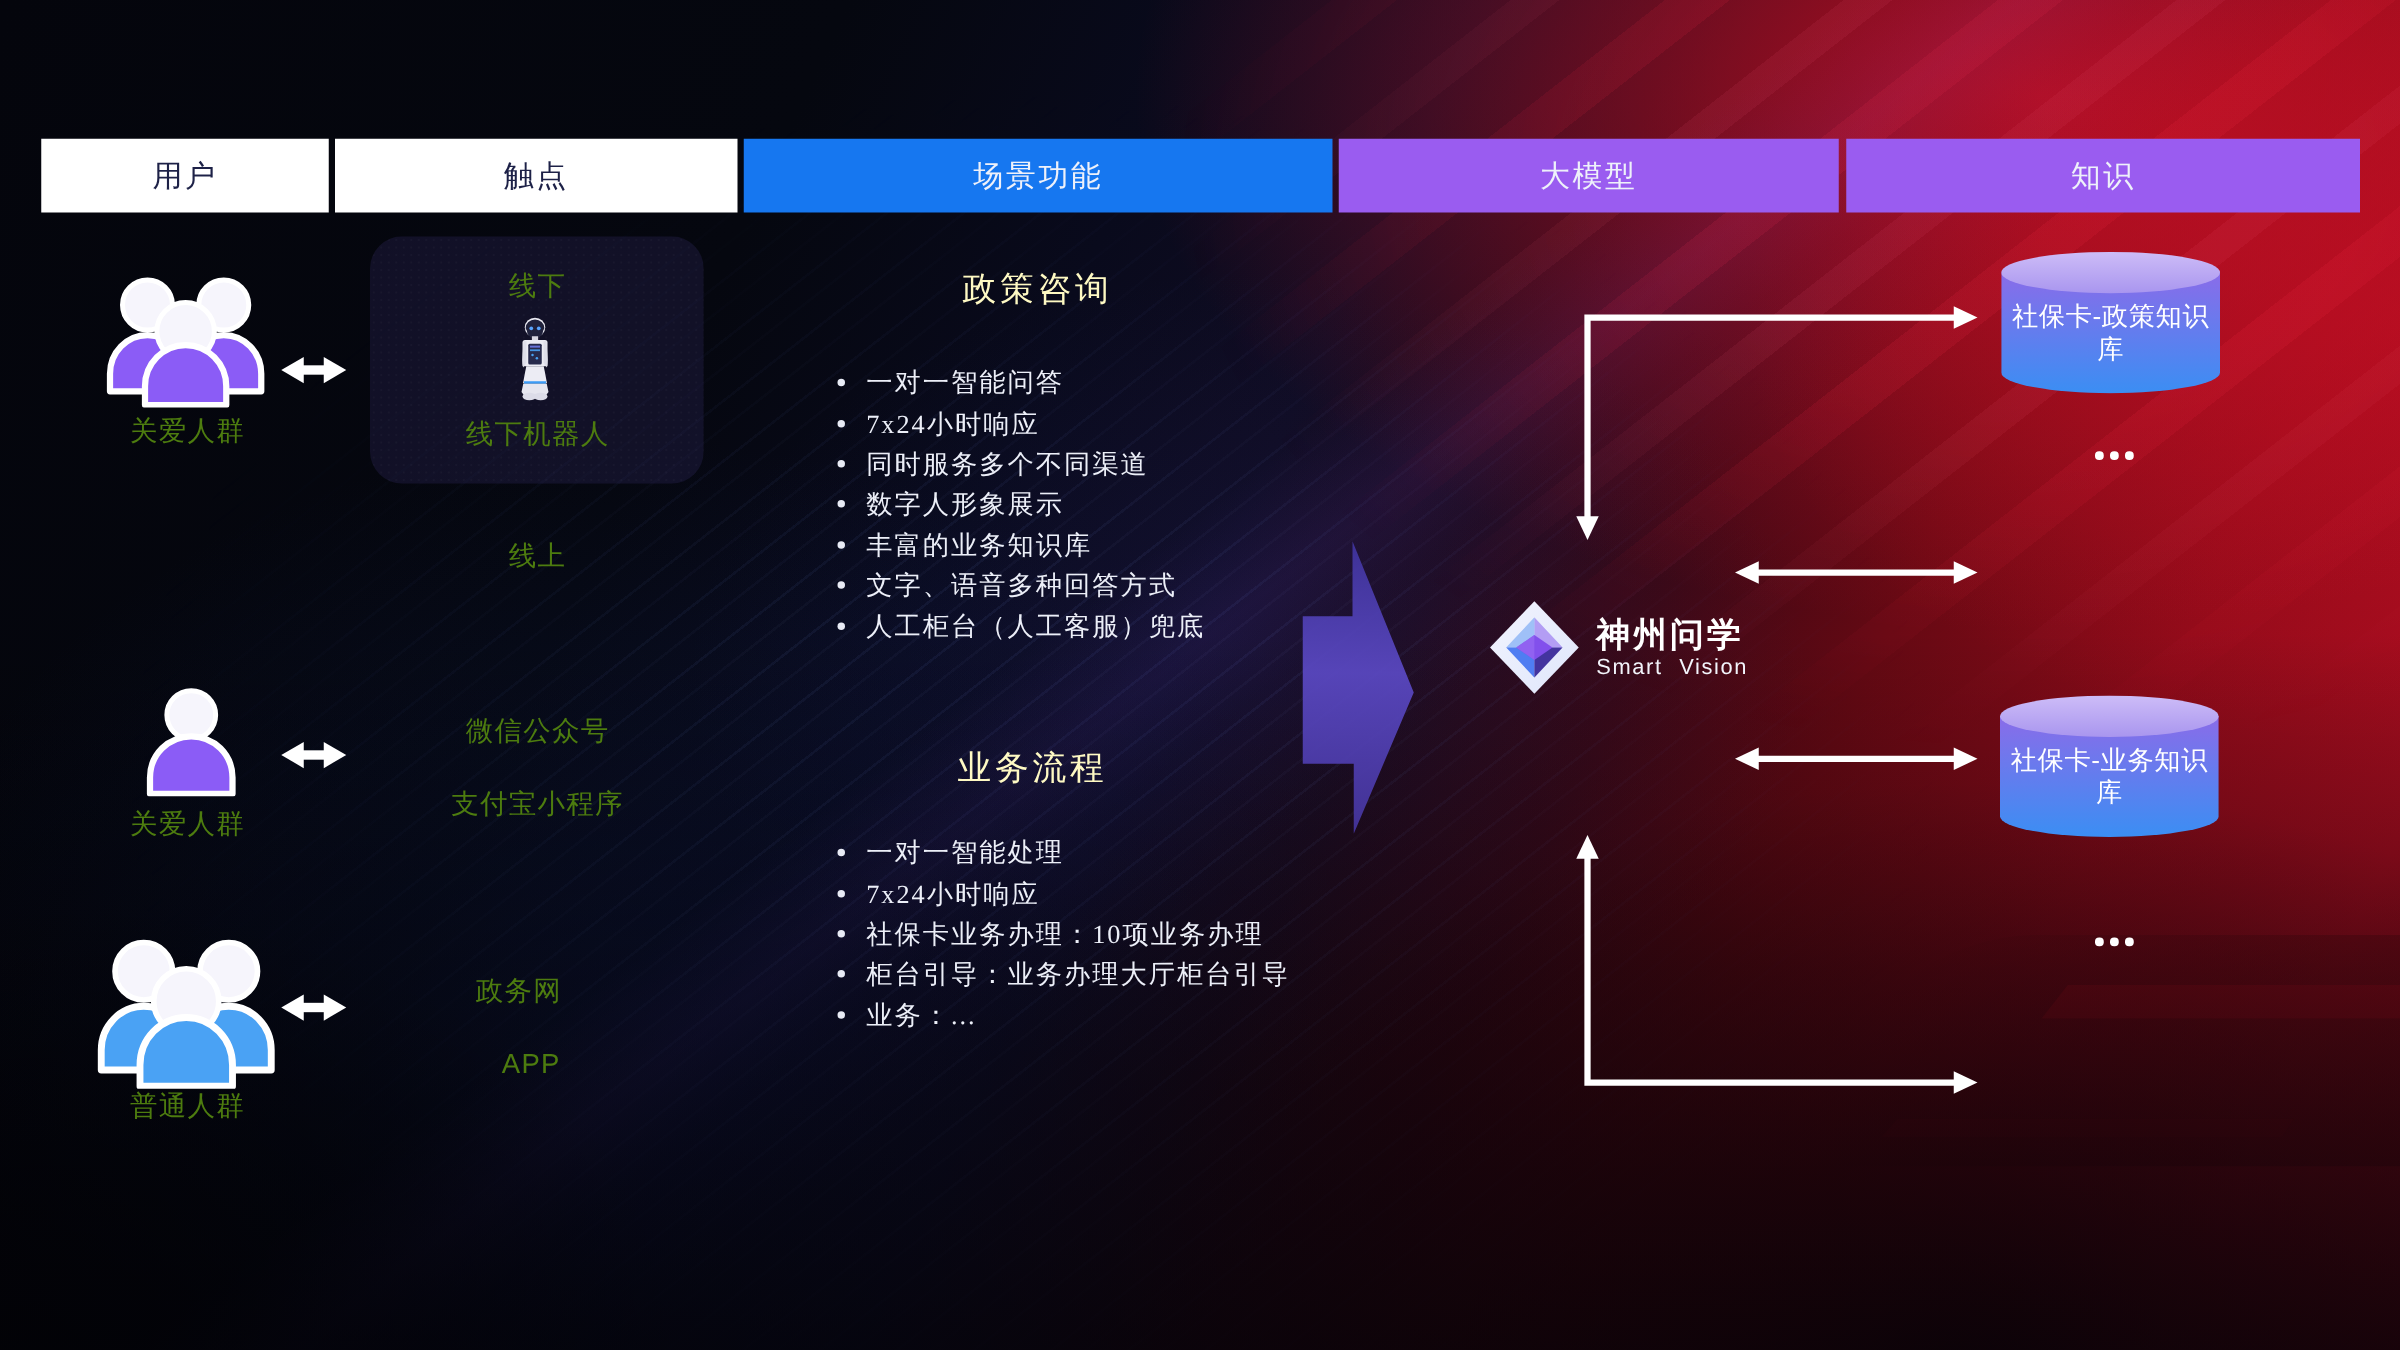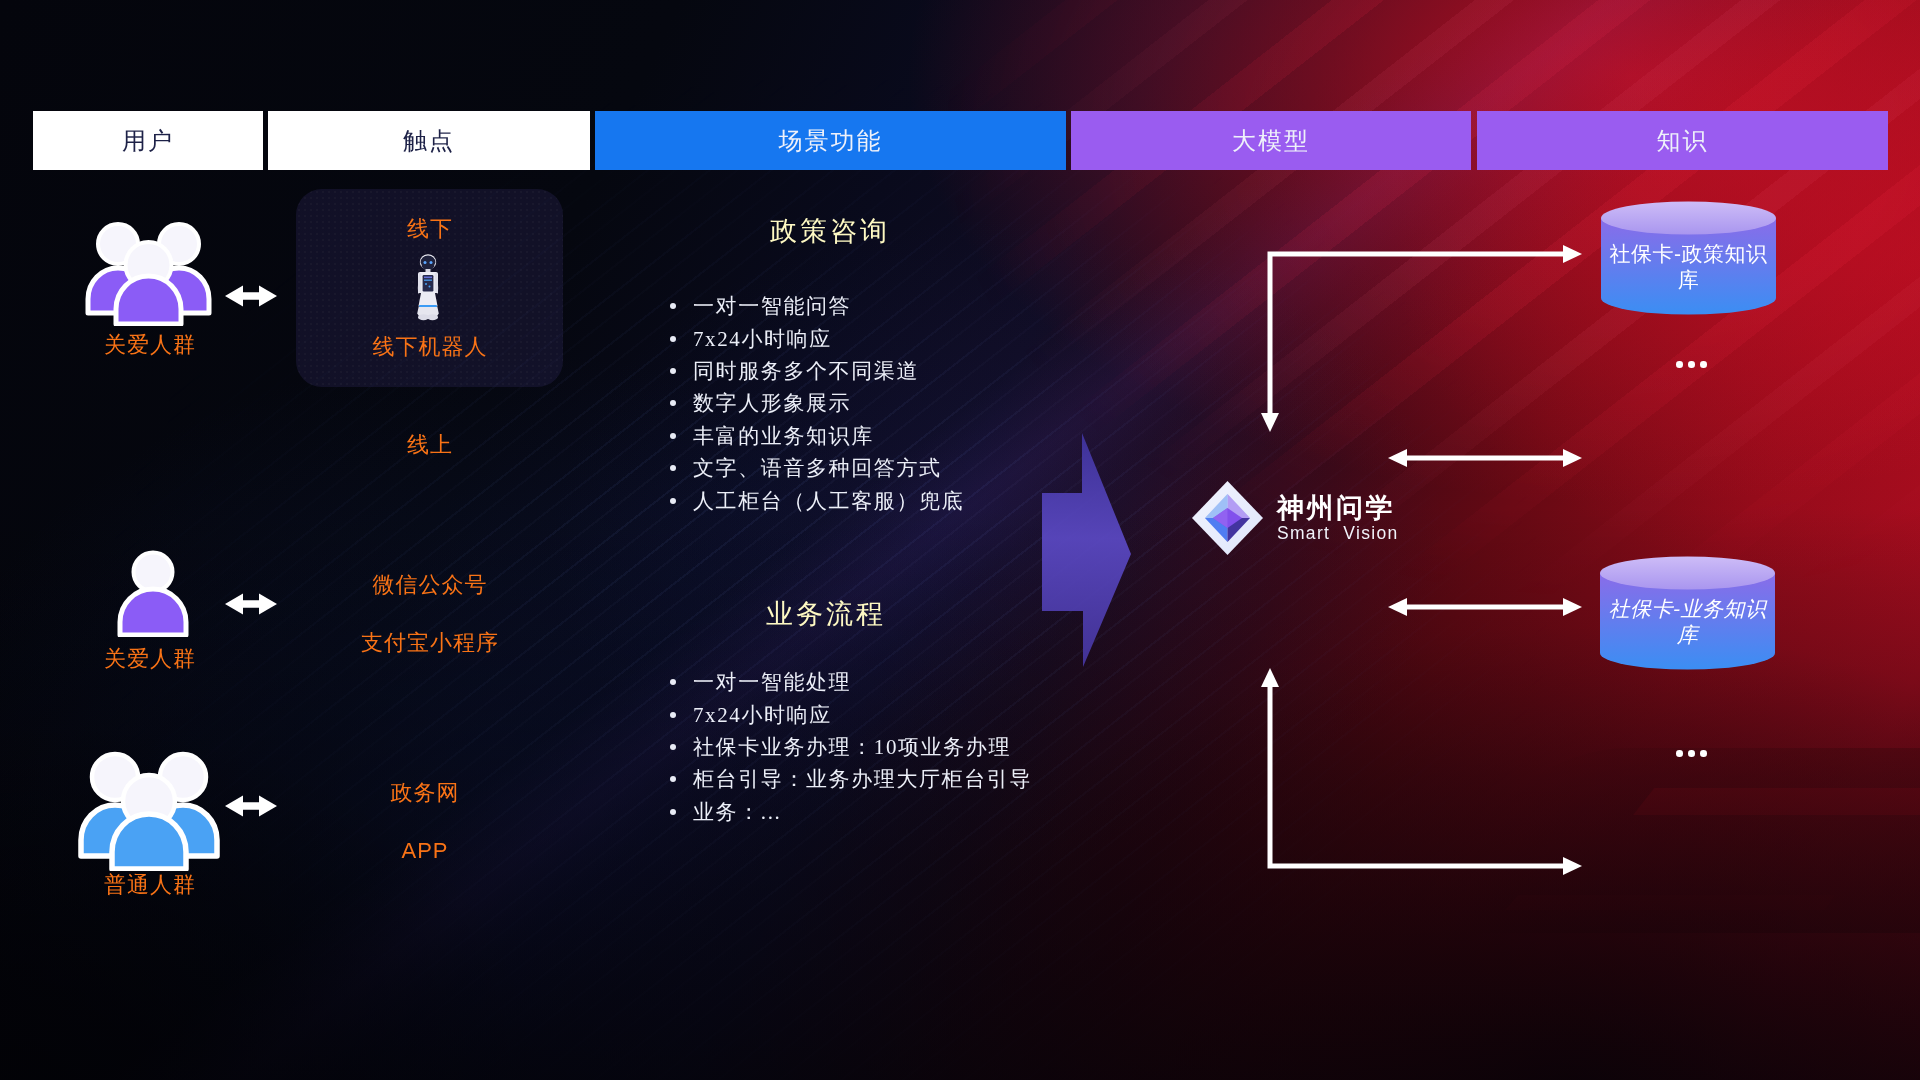--- a/index.html
+++ b/index.html
@@ -41,21 +41,21 @@
   .red-band2{left:1505px;top:895px;width:330px;height:15px;background:rgba(150,11,26,.5);
     clip-path:polygon(0 100%, 4% 0, 100% 0, 97% 100%);}
 
   
   .hdr{top:111px;height:59px;display:flex;align-items:center;justify-content:center;
        font-size:24px;letter-spacing:2px;font-weight:500;}
   .hdr.light{background:#fff;color:#1d2147;}
 
   
   .lbl{display:flex;align-items:center;justify-content:center;text-align:left;
-       font-size:22px;letter-spacing:1px;color:#f97316;}
+       font-size:22px;letter-spacing:1px;color:#4d7c0f;}
 
   
   .touch-card{left:296px;top:189px;width:267px;height:198px;border-radius:26px;
     background:rgba(44,38,88,.34);
     background-image:radial-gradient(rgba(255,255,255,.028) 1px, rgba(0,0,0,0) 1.1px);
     background-size:6px 6px;}
 
   
   .sc-title{font-size:27px;letter-spacing:3px;color:#fef9c3;display:flex;justify-content:center;}
   .sc-list{list-style:none;margin:0;padding:0;}
@@ -156,21 +156,21 @@
       <path d="M4.6,54 h18.8 l1.4,6.5 a10.5,7.5 0 0 1 -10.8,5 a10.5,7.5 0 0 1 -10.8,-5 z" fill="#e6e6ef"></path>
       <ellipse cx="9.5" cy="64.2" rx="5.5" ry="3" fill="#dcdce8"></ellipse>
       <ellipse cx="18.5" cy="64.2" rx="5.5" ry="3" fill="#dcdce8"></ellipse>
     </svg>
   </div>
   <div class="abs lbl" style="left:330px;top:334px;width:200px;height:26px;">线下机器人</div>
 
   <div class="abs lbl" style="left:350px;top:432px;width:160px;height:26px;">线上</div>
   <div class="abs lbl" style="left:330px;top:572px;width:200px;height:26px;">微信公众号</div>
   <div class="abs lbl" style="left:320px;top:630px;width:220px;height:26px;">支付宝小程序</div>
-  <div class="abs lbl" style="left:330px;top:780px;width:190px;height:26px;">政务网</div>
+  <div class="abs lbl" style="left:320px;top:780px;width:190px;height:26px;">政务网</div>
   <div class="abs lbl" style="left:330px;top:838px;width:190px;height:26px;">APP</div>
 
   <div class="abs sc-title" style="left:700px;top:213px;width:260px;">政策咨询</div>
   <ul class="abs sc-list" style="left:668px;top:290px;">
     <li>一对一智能问答</li>
     <li>7x24小时响应</li>
     <li>同时服务多个不同渠道</li>
     <li>数字人形象展示</li>
     <li>丰富的业务知识库</li>
     <li>文字、语音多种回答方式</li>
@@ -270,21 +270,21 @@
     <div class="cyl-label">社保卡-政策知识库</div>
   </div>
 
   <div class="abs dots" style="left:1676px;top:361px;">
     <i></i>
       <i></i>
       <i></i>
   </div>
 
 
-  <div class="abs cyl" style="left:1600px;top:556px;font-style:italic;">
+  <div class="abs cyl" style="left:1600px;top:556px;">
     <svg width="175" height="114" viewBox="0 0 175 114">
       <path d="M0,17 v80 a87.5,16.5 0 0 0 175,0 v-80 z" fill="url(#cylBody)"></path>
       <ellipse cx="87.5" cy="17" rx="87.5" ry="16.5" fill="url(#cylTop)"></ellipse>
     </svg>
     <div class="cyl-label">社保卡-业务知识库</div>
   </div>
 
   <div class="abs dots" style="left:1676px;top:750px;">
     <i></i>
       <i></i>

